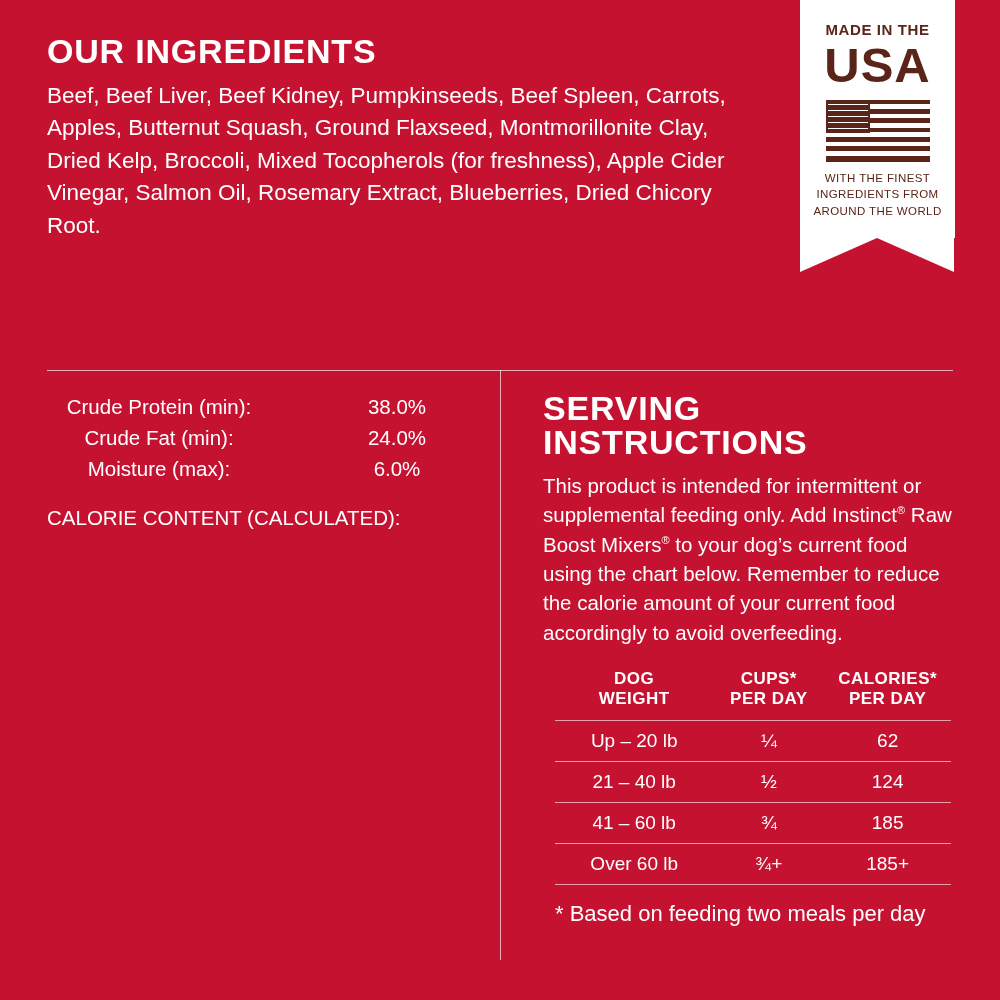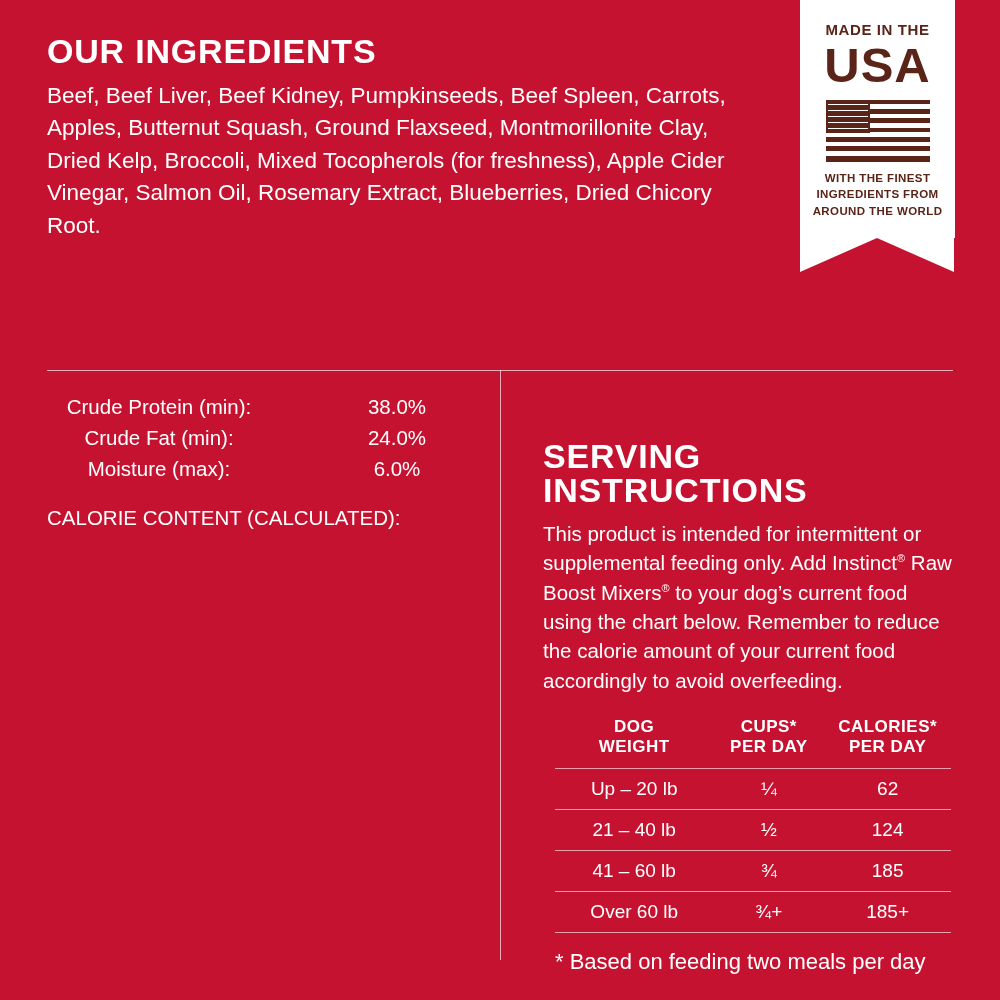--- a/index.html
+++ b/index.html
@@ -82,21 +82,21 @@
   }
   .flag .canton .crow {
     position: absolute;
     left: 2px;
     width: 40px;
     height: 1.6px;
     background: #ffffff;
   }
   .usa-sub {
     font-size: 11.5px;
-    font-weight: bold;
+    font-weight: normal;
     line-height: 1.45;
     letter-spacing: 0.4px;
     padding-bottom: 18px;
   }
 
   
   .ingredients {
     position: absolute;
     left: 47px;
     top: 34px;
@@ -165,21 +165,20 @@
     font-size: 20.5px;
     margin-top: 5px;
   }
 
   
   .serving {
     position: absolute;
     left: 543px;
     top: 391px;
     width: 412px;
-    margin-top: 48px;
   }
   .serving h2 {
     margin-bottom: 12px;
   }
   .serving-body {
     font-size: 20.5px;
     line-height: 1.43;
   }
   sup.reg {
     font-size: 11px;

